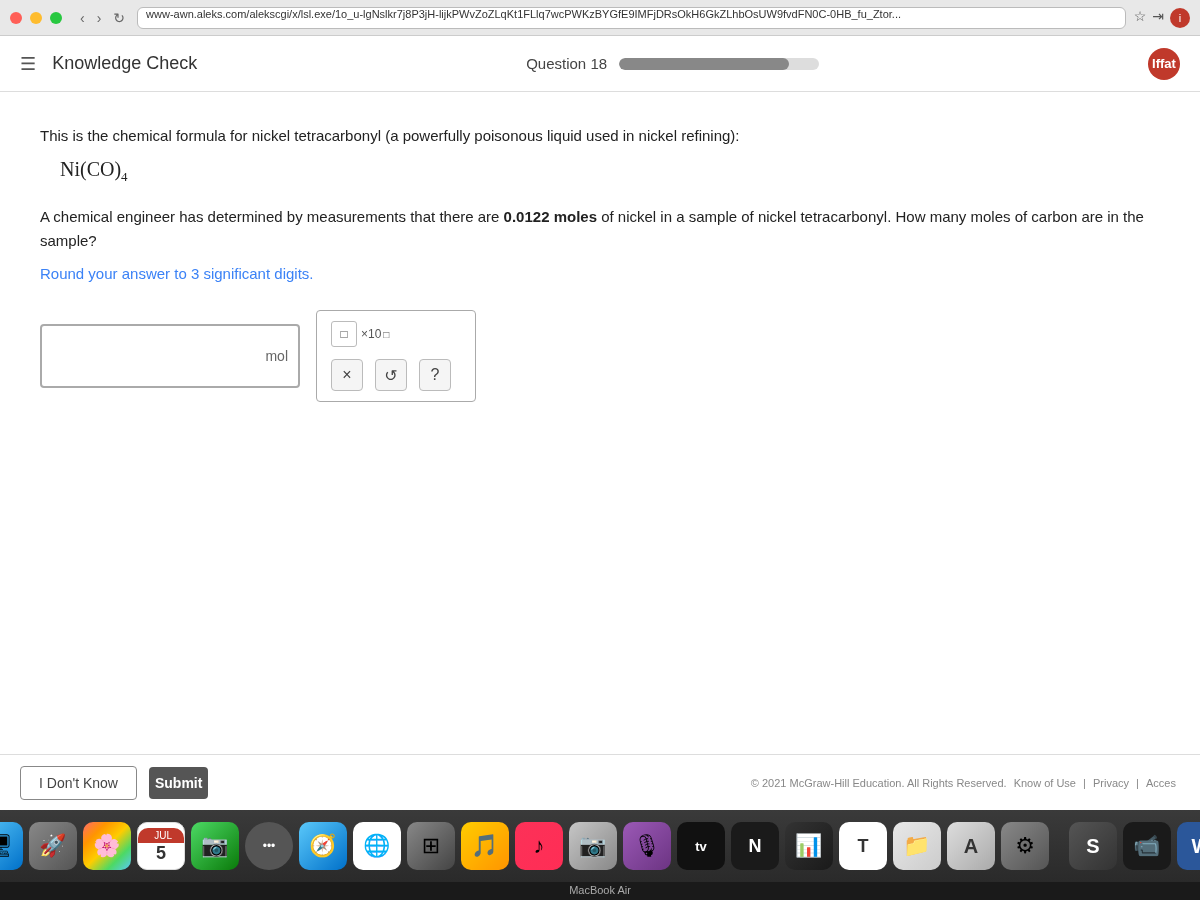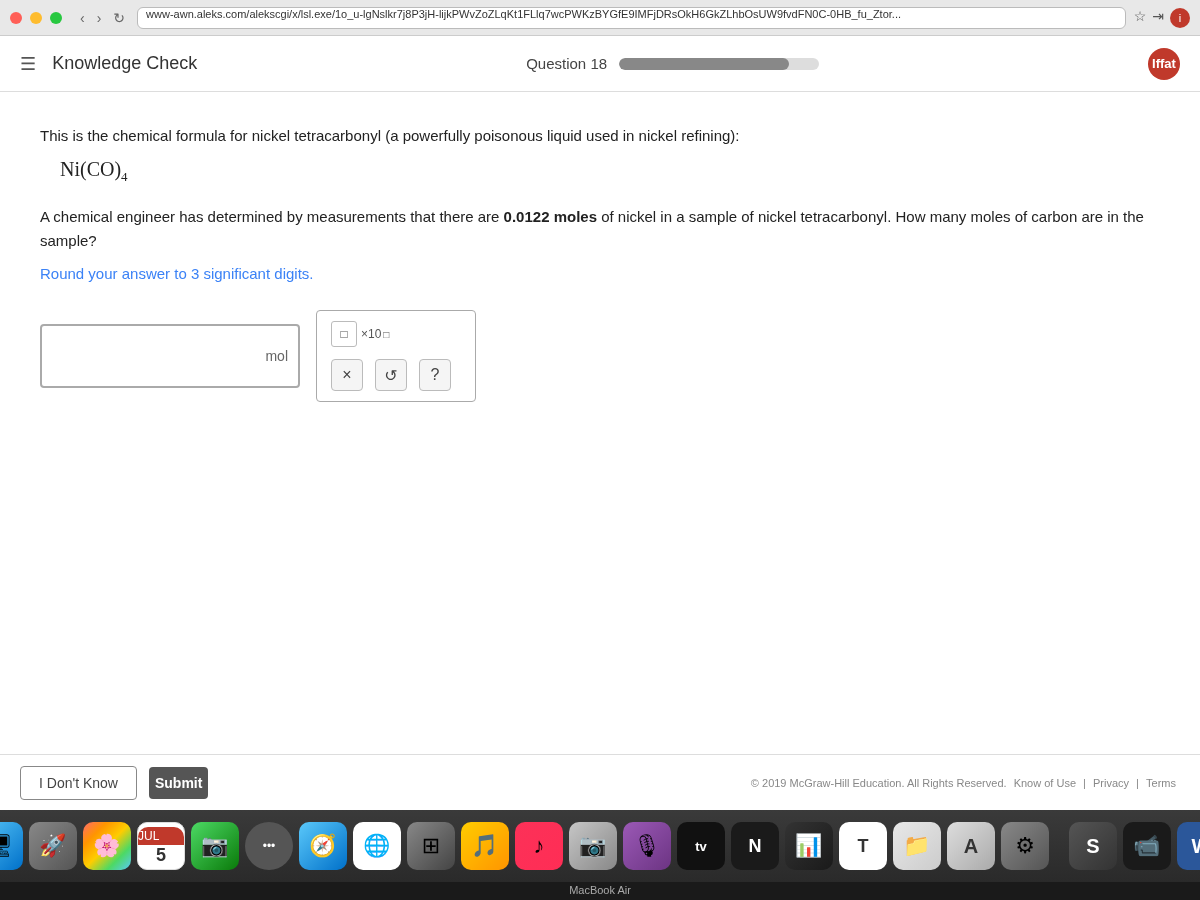--- a/index.html
+++ b/index.html
@@ -297,21 +297,21 @@
     .dock-item-files { background: linear-gradient(135deg, #e8e8e8, #ccc); }
     .dock-item-gear { background: linear-gradient(135deg, #888, #555); }
     .dock-item-s { background: linear-gradient(135deg, #555, #333); color: white; font-weight: 700; font-size: 20px; }
     .dock-item-camera { background: #1a1a1a; color: white; }
     .dock-item-word { background: #2b579a; color: white; font-size: 20px; font-weight: 700; }
     .dock-divider {
       width: 1px; height: 42px;
       background: rgba(255,255,255,0.3);
       margin: 0 4px;
     }
-    .calendar-month { font-size: 12px; background: #c0392b; color: white; width: 100%; text-align: left; border-radius: 10px 10px 0 0; padding: 2px 0; }
+    .calendar-month { font-size: 10px; background: #c0392b; color: white; width: 100%; text-align: right; border-radius: 10px 10px 0 0; padding: 2px 12px; }
     .calendar-day { font-size: 18px; color: #333; font-weight: 600; }
   </style>
 </head>
 <body>
 
 <div class="browser-bar">
   <span class="browser-btn btn-close"></span>
   <span class="browser-btn btn-min"></span>
   <span class="browser-btn btn-max"></span>
   <div class="nav-arrows">
@@ -377,24 +377,24 @@
         <div class="keypad-btn">?</div>
       </div>
     </div>
   </div>
 </div>
 
 <div class="page-footer">
   <button class="btn-dont-know">I Don't Know</button>
   <button class="btn-submit">Submit</button>
   <div class="copyright-row">
-    <span>© 2019 McGraw-Hill Education. All Rights Reserved.</span>
+    <span>© 2021 McGraw-Hill Education. All Rights Reserved.</span>
     <a href="#">Know of Use</a> |
     <a href="#">Privacy</a> |
-    <a href="#">Terms</a>
+    <a href="#">Acces</a>
   </div>
 </div>
 
 <div class="macos-dock-bar">
 
   <div class="dock-item dock-item-finder">
     <span>🖥</span>
   </div>
 
   <div class="dock-item dock-item-launchpad">

